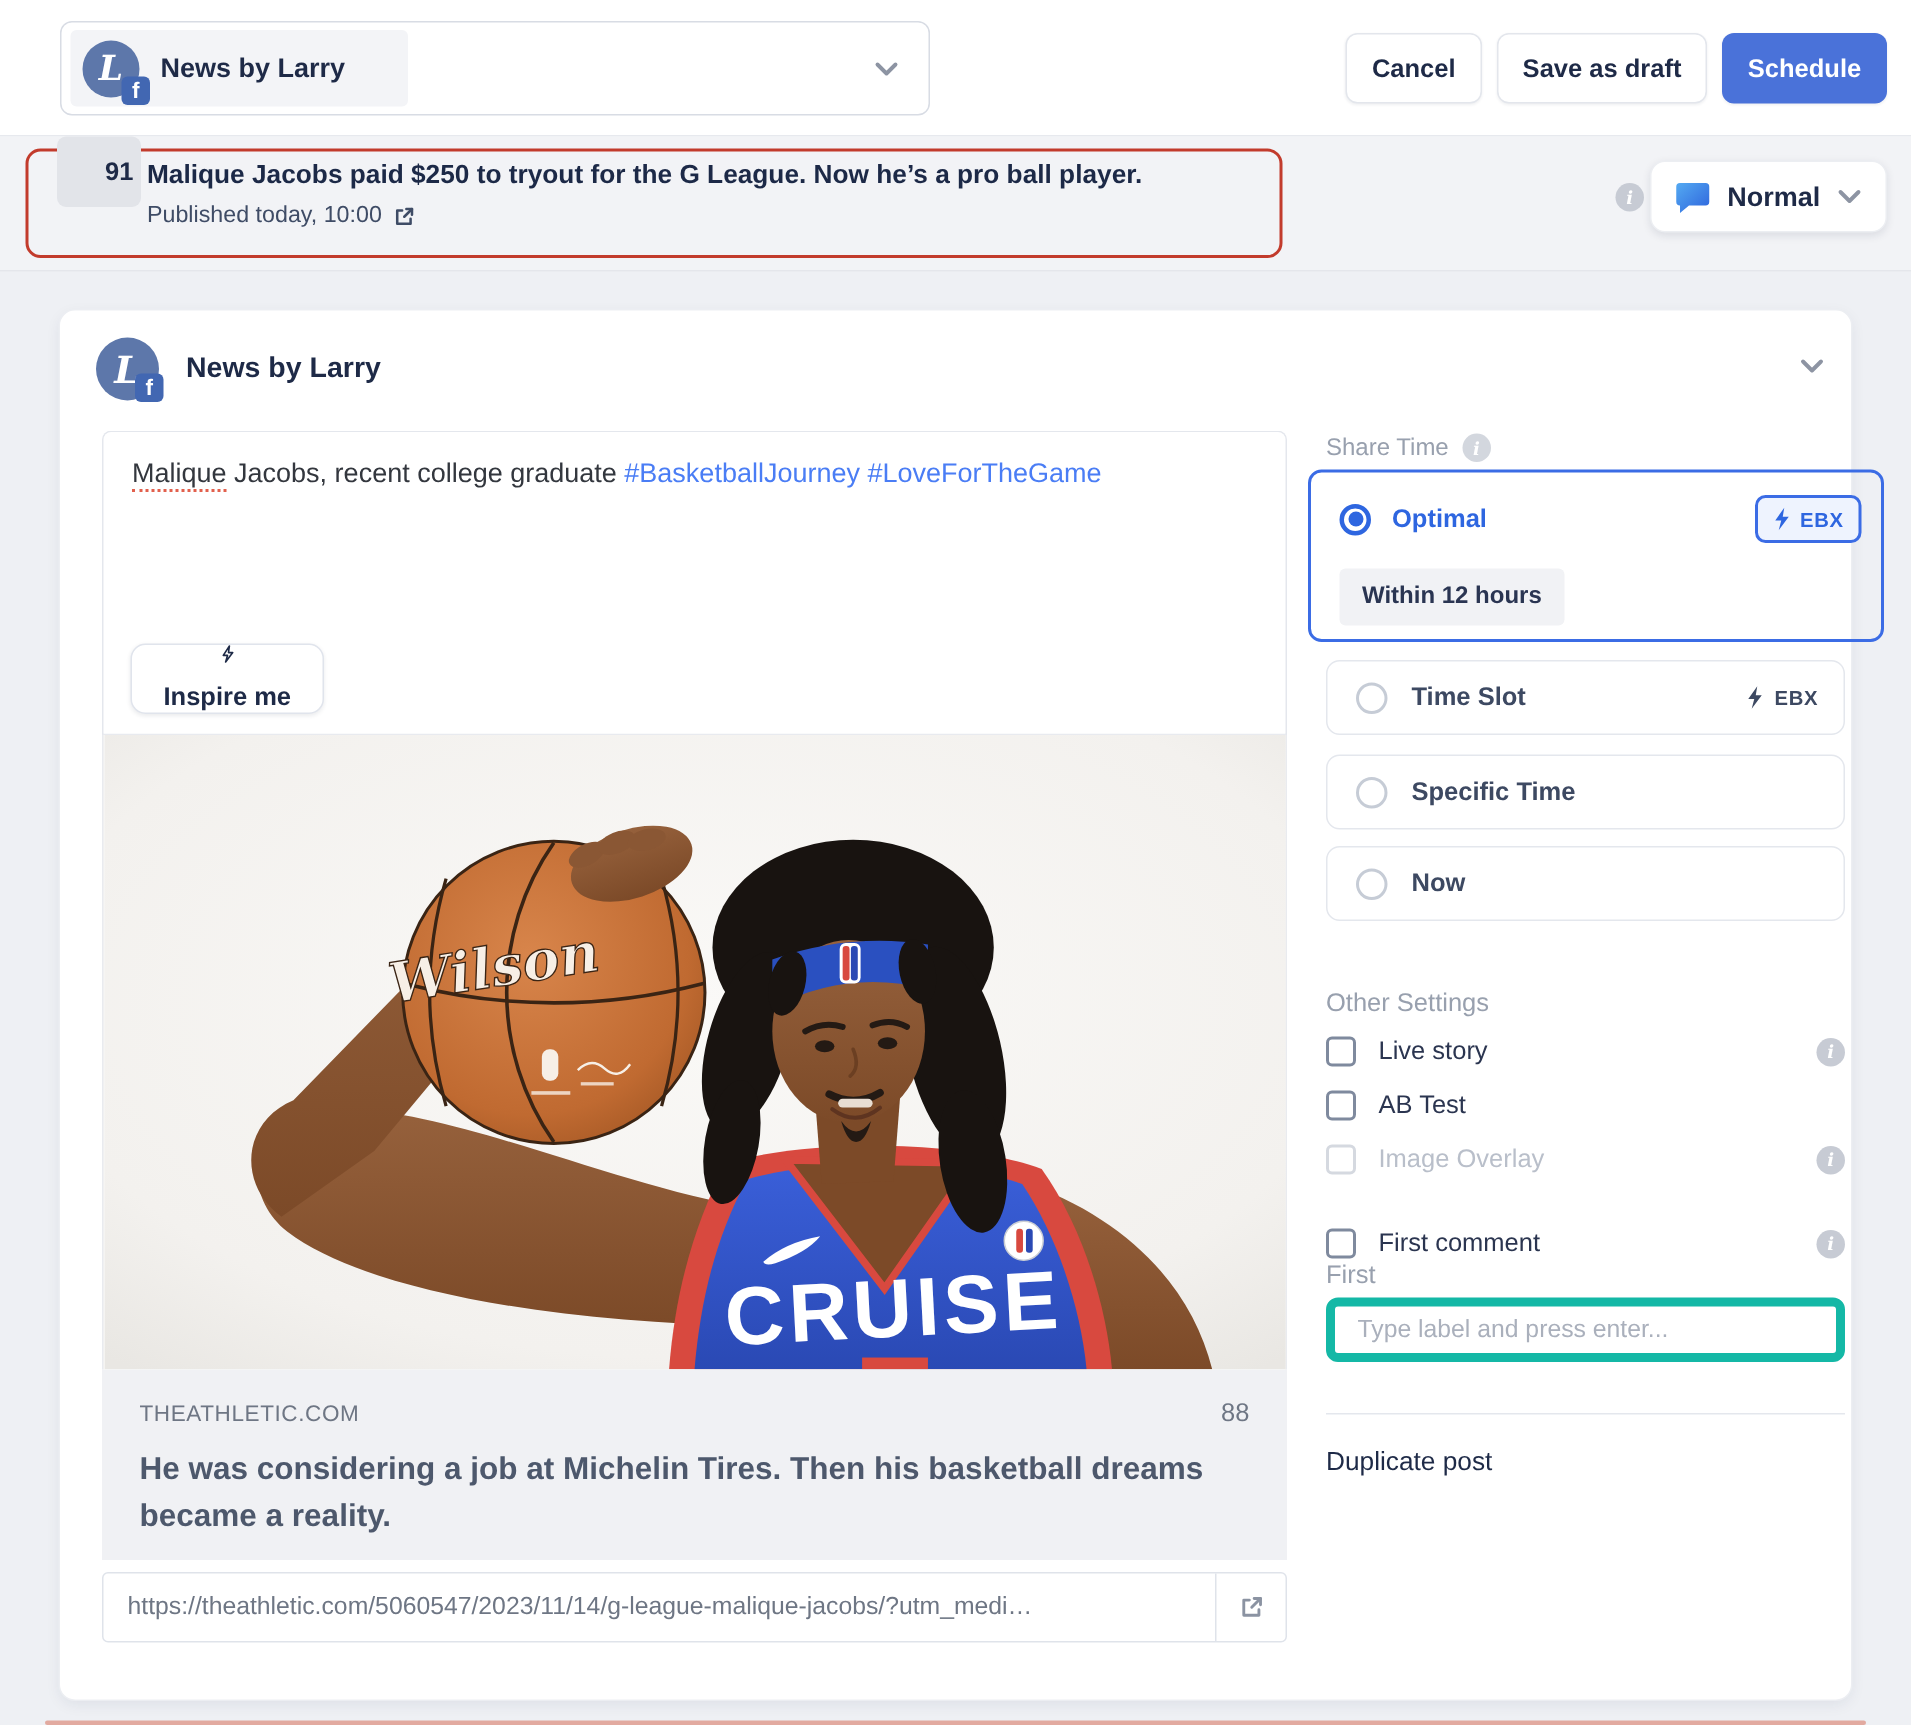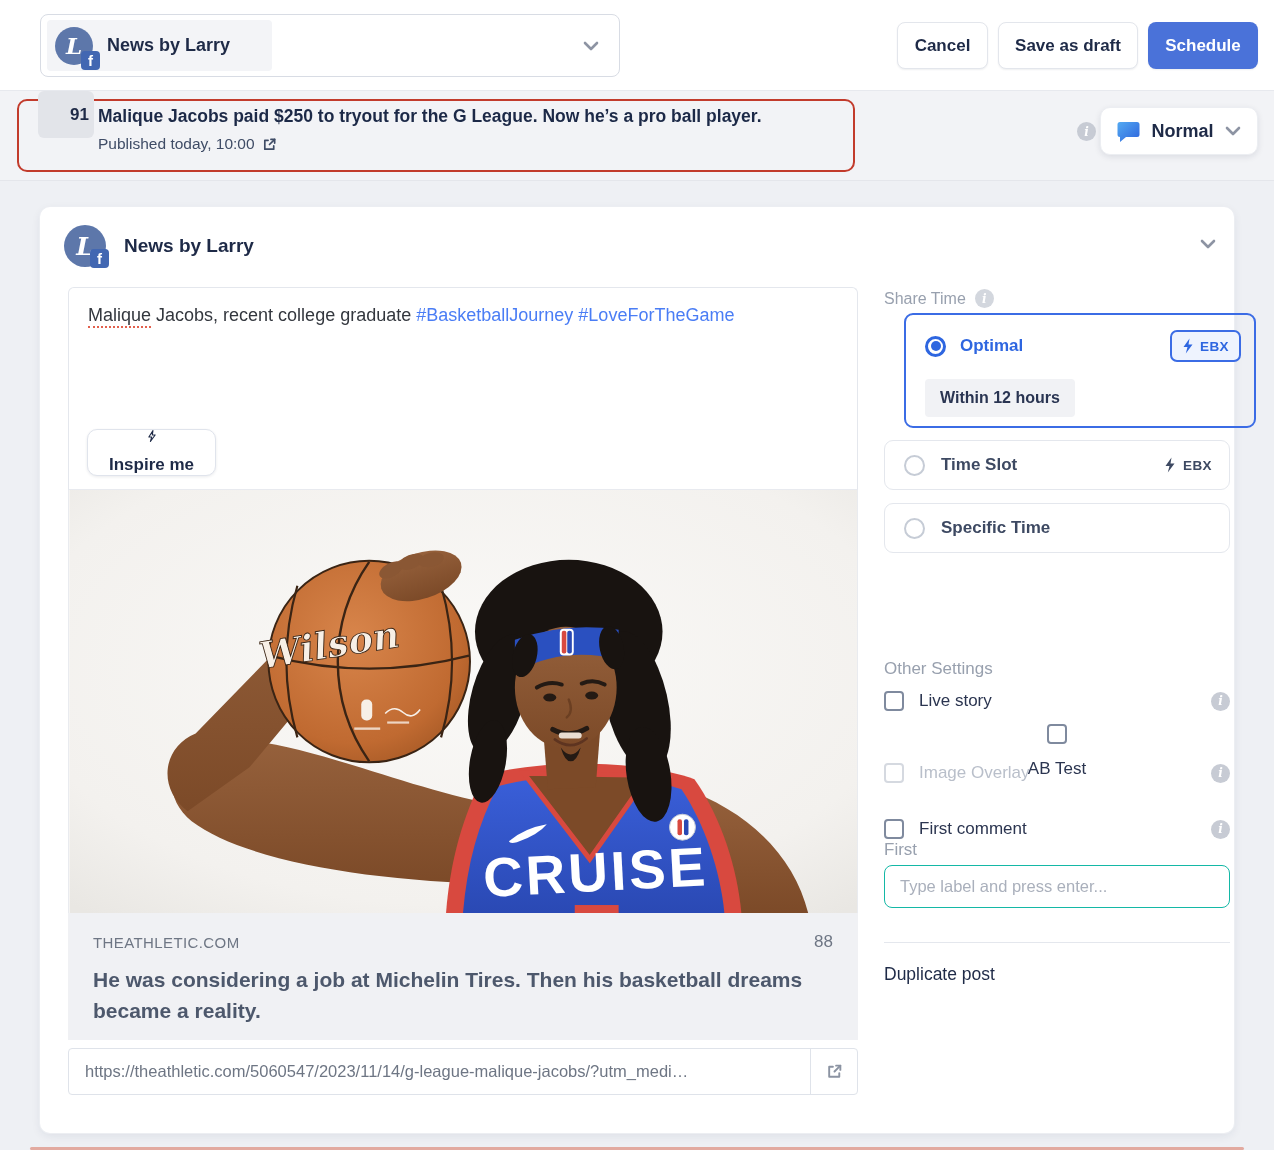--- a/index.html
+++ b/index.html
@@ -67,41 +67,41 @@
   .url-bar { position:absolute; left:28px; top:841px; width:790px; height:47px; background:#fff; border:1px solid #dfe3ea; border-radius:4px; display:flex; align-items:stretch; }
   .url-text { flex:1; display:flex; align-items:center; padding:0 16px; font-size:16.5px; color:#6e7684; white-space:nowrap; overflow:hidden; }
   .url-ext { width:47px; border-left:1px solid #dfe3ea; display:flex; align-items:center; justify-content:center; cursor:pointer; }
   .url-ext .ext-icon { width:17px; height:17px; }
   .url-ext .ext-icon path, .url-ext .ext-icon polyline, .url-ext .ext-icon line { stroke:#8b93a2; }
 
   
   .rcol-label { position:absolute; font-size:16px; color:#98a0ae; display:flex; align-items:center; gap:9px; }
   .sharetime-label { left:844px; top:82px; }
   .sharetime-label .info { background:#d3d7de; }
-  .opt-card { position:absolute; left:864px; top:106px; width:352px; height:115px; border:2px solid #3b6ce5; border-radius:9px; cursor:pointer; }
+  .opt-card { position:absolute; left:832px; top:106px; width:384px; height:115px; border:2px solid #3b6ce5; border-radius:9px; cursor:pointer; }
   .opt-row { display:flex; align-items:center; gap:14px; padding:15px 13px 0 19px; }
   .radio-sel { width:21px; height:21px; border-radius:50%; border:3px solid #2e66e0; position:relative; flex:0 0 auto; background:#fff; }
   .radio-sel::after { content:""; position:absolute; left:2.5px; top:2.5px; width:10px; height:10px; border-radius:50%; background:#2e66e0; }
   .radio { width:21px; height:21px; border-radius:50%; border:2px solid #c6ccd6; background:#fff; flex:0 0 auto; }
   .opt-label { font-size:17px; font-weight:700; color:#2e66e0; }
   .ebx-badge { margin-left:auto; display:flex; align-items:center; gap:6px; padding:6px 10px; border:2px solid #3b6ce5; border-radius:7px; background:#eef3fe; font-size:13.5px; font-weight:700; color:#2e66e0; letter-spacing:.4px; }
   .bolt-fill { width:12px; height:16px; }
   .within-chip { display:inline-block; margin:17px 0 0 19px; background:#f1f2f5; border-radius:4px; padding:10px 15px; font-size:16px; font-weight:700; color:#2a3552; }
   .time-card { position:absolute; left:844px; width:346px; height:50px; border:1px solid #e4e7ed; border-radius:9px; display:flex; align-items:center; gap:16px; padding:0 17px 0 19px; cursor:pointer; }
   .time-label { font-size:17px; font-weight:700; color:#3d4962; }
   .ebx-plain { margin-left:auto; display:flex; align-items:center; gap:7px; font-size:13.5px; font-weight:700; color:#3d4962; letter-spacing:.4px; }
   .other-label { left:844px; top:452px; font-size:17px; }
   .check-row { position:absolute; left:844px; width:346px; height:26px; display:flex; align-items:center; gap:15px; cursor:pointer; }
   .cb { width:20px; height:20px; border:2px solid #7f8a9e; border-radius:4px; background:#fff; flex:0 0 auto; }
   .check-label { font-size:17px; color:#2b3550; }
   .check-row .info { margin-left:auto; }
   .check-row.disabled .cb { border-color:#d5d9e0; }
   .check-row.disabled .check-label { color:#b9bfca; }
   .labels-label { left:844px; top:633px; font-size:17px; }
-  .labels-input { position:absolute; left:844px; top:658px; width:346px; height:43px; border:1px solid #14b8a6; border-radius:8px; padding:0 15px; font-size:16.5px; color:#2b3550; font-family:"Liberation Sans",sans-serif; outline:none; background:#fff; }
+  .labels-input { position:absolute; left:844px; top:658px; width:346px; height:43px; border:6px solid #14b8a6; border-radius:8px; padding:0 15px; font-size:16.5px; color:#2b3550; font-family:"Liberation Sans",sans-serif; outline:none; background:#fff; }
   .labels-input::placeholder { color:#aab0bc; }
   .divider { position:absolute; left:844px; top:735px; width:346px; height:1px; background:#e4e7ed; }
   .duplicate { position:absolute; left:844px; top:757px; font-size:17.5px; color:#1e2a47; cursor:pointer; }
 
   .bottom-red { position:absolute; left:30px; right:30px; bottom:0; height:3px; background:#e2aaa0; border-radius:3px; }
 </style>
 </head>
 <body>
 
 <div id="app">
@@ -318,29 +318,33 @@
           </svg>
         <span>EBX</span>
       </span>
     </div>
 
     <div class="time-card" style="top:296px;">
       <span class="radio"></span>
       <span class="time-label">Specific Time</span>
     </div>
 
+    <div class="time-card" style="top:357px;">
+      <span class="radio"></span>
+      <span class="time-label">Now</span>
+    </div>
 
     <div class="rcol-label other-label">Other Settings</div>
 
     <div class="check-row" style="top:481px;">
       <span class="cb"></span>
       <span class="check-label">Live story</span>
       <span class="info">i</span>
     </div>
-    <div class="check-row" style="top:517px;flex-direction:column;">
+    <div class="check-row" style="top:517px;">
       <span class="cb"></span>
       <span class="check-label">AB Test</span>
     </div>
     <div class="check-row disabled" style="top:553px;">
       <span class="cb"></span>
       <span class="check-label">Image Overlay</span>
       <span class="info">i</span>
     </div>
     <div class="check-row" style="top:589px;margin-top:20px;">
       <span class="cb"></span>

